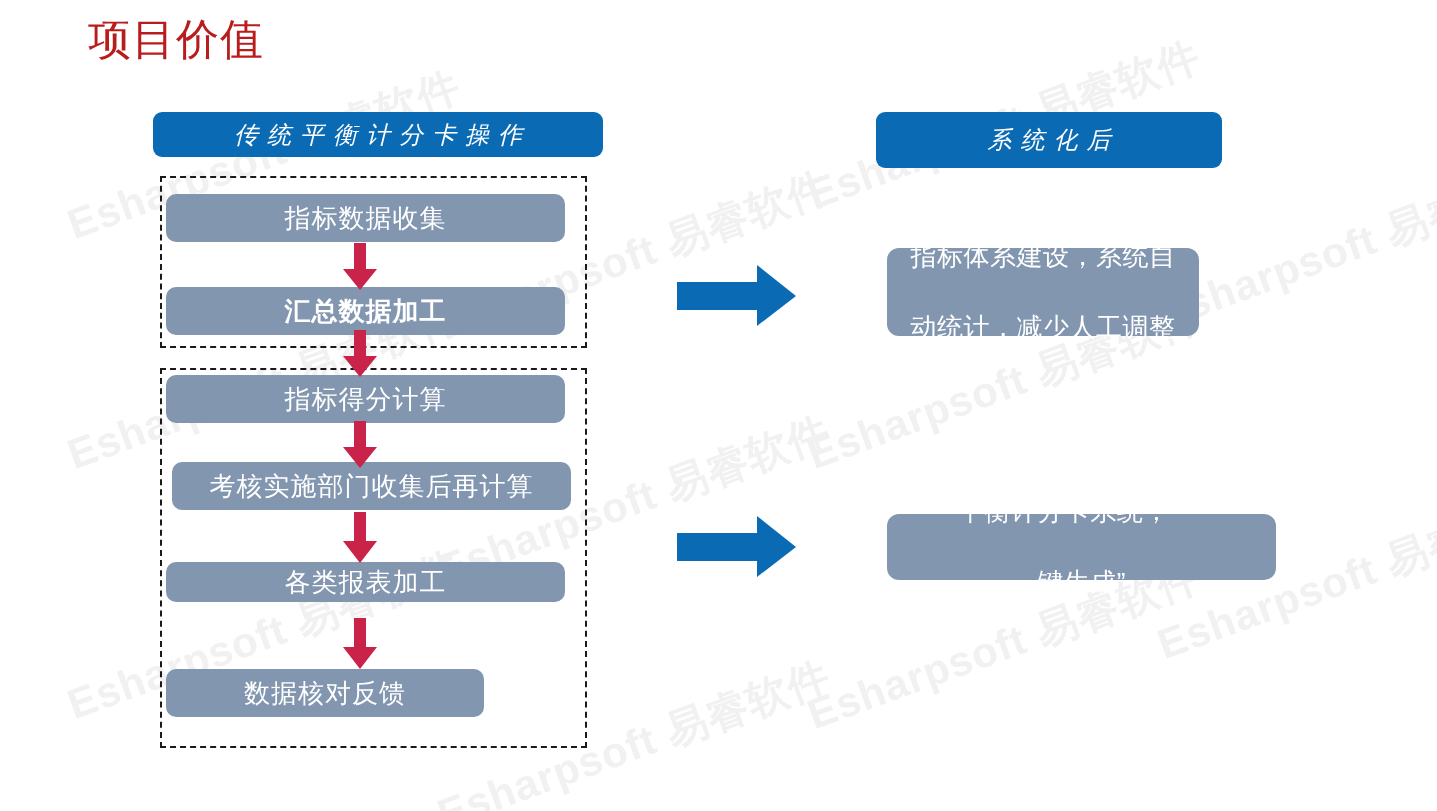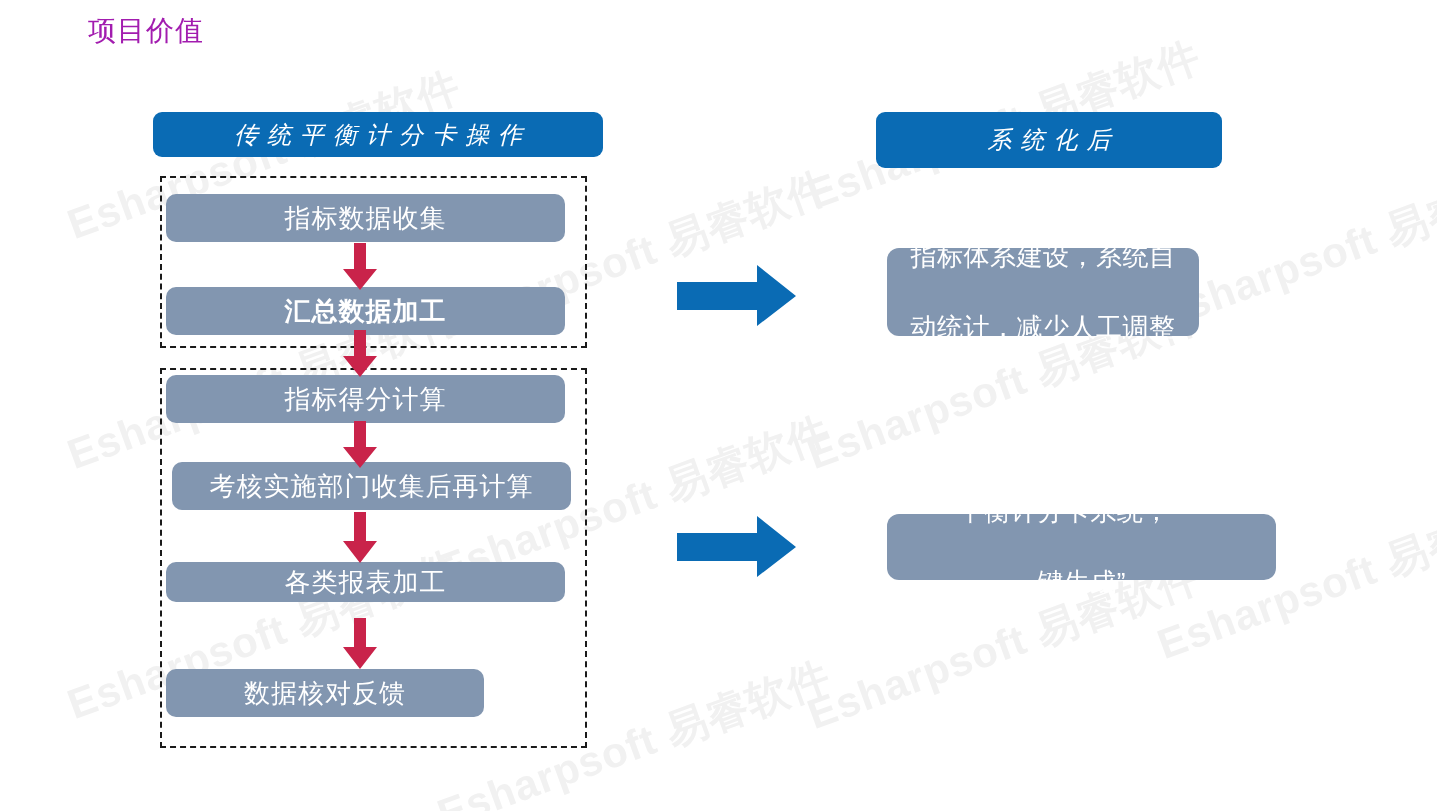--- a/index.html
+++ b/index.html
@@ -36,23 +36,23 @@
     transform: rotate(-20deg);
     transform-origin: left top;
     font-family: "Liberation Sans", "DejaVu Sans", sans-serif;
   }
 
   
   .slide-title {
     position: absolute;
     left: 88px;
     top: 14px;
-    font-size: 28px;
+    font-size: 43px;
     line-height: 1.2;
-    color: #a21caf;
+    color: #b91c1c;
     letter-spacing: 1px;
     z-index: 5;
     font-weight: 400;
   }
 
   
   .banner {
     position: absolute;
     background: #0A6BB4;
     color: #ffffff;

